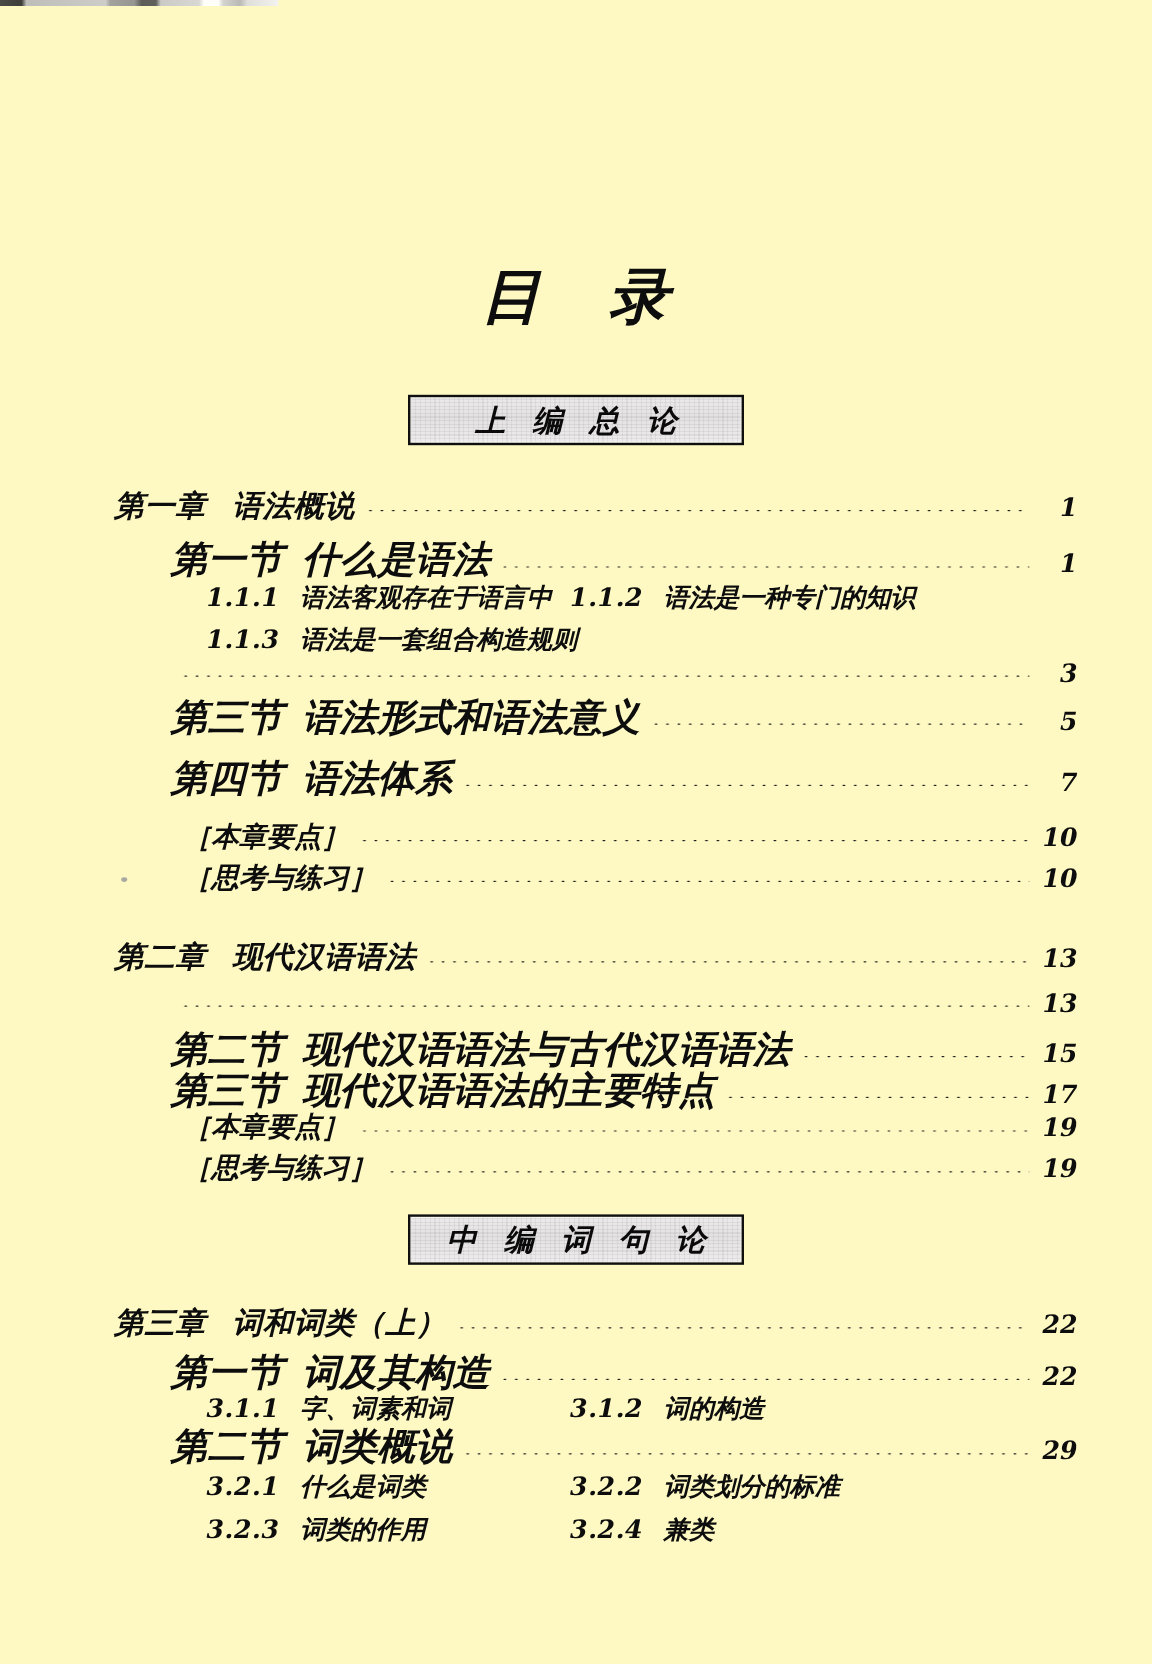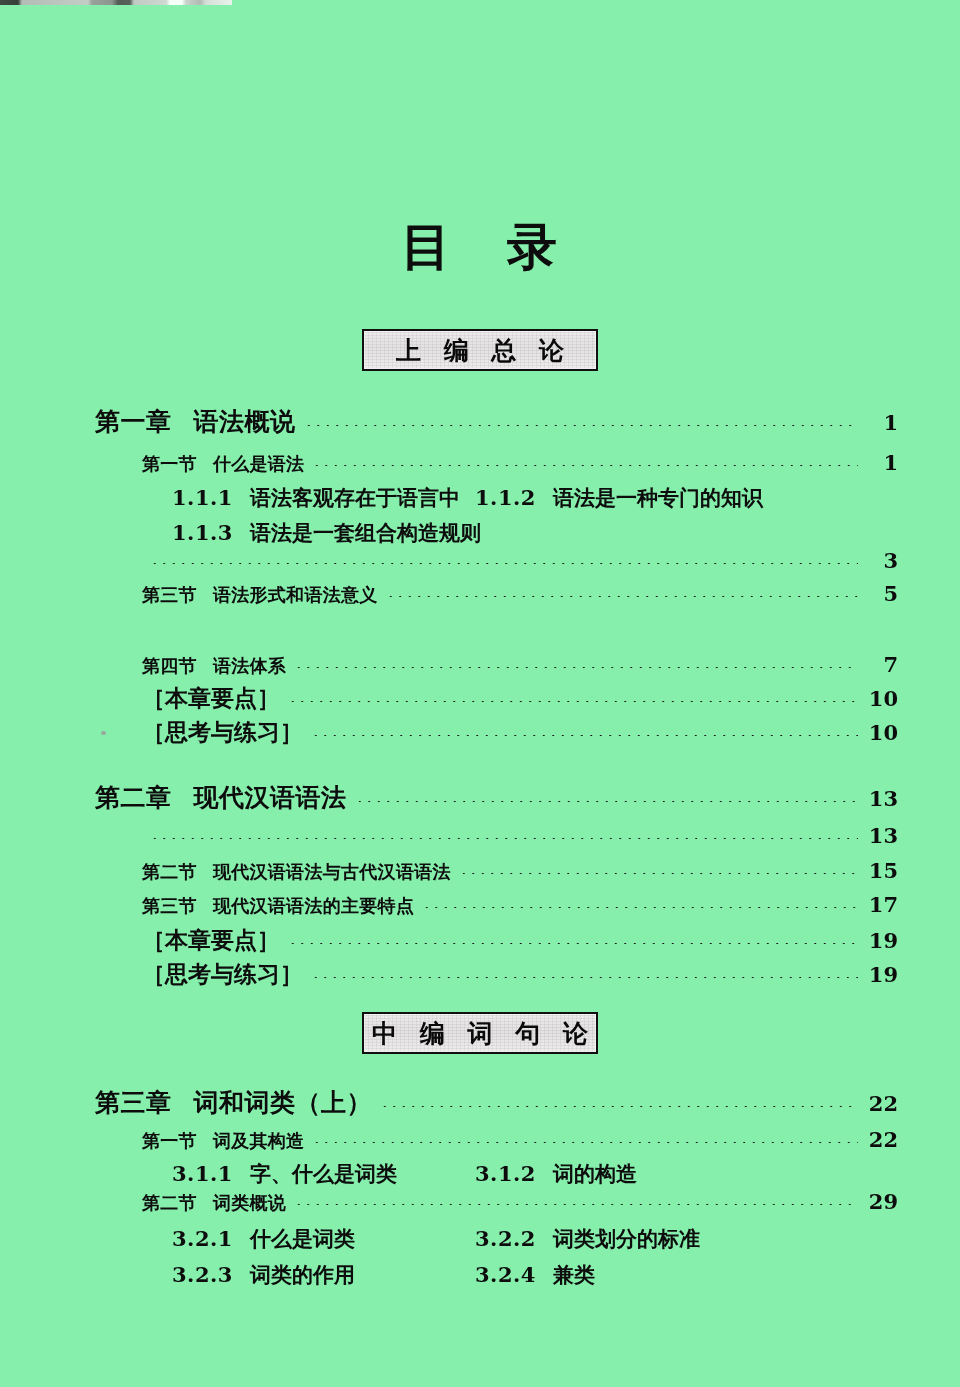--- a/index.html
+++ b/index.html
@@ -5,24 +5,25 @@
 <style>
   html, body {
     margin: 0;
     padding: 0;
     background: #ffffff;
   }
   #page {
     position: relative;
     width: 960px;
     height: 1387px;
-    background: #86efac;
+    background: #fef9c3;
     overflow: hidden;
     font-family: "DejaVu Sans", "Liberation Sans", sans-serif;
     color: #0d0d0d;
+    font-style: italic;
   }
 
   
   .scan-smudge {
     position: absolute;
     top: 0px;
     left: 0px;
     width: 232px;
     height: 5px;
     background: linear-gradient(90deg,
@@ -61,21 +62,21 @@
     font-family: "DejaVu Sans", "Liberation Sans", sans-serif;
   }
   .page-title .gap { display: inline-block; width: 54px; }
 
   
   .part-banner {
     position: absolute;
     left: 50%;
     transform: translateX(-50%);
     box-sizing: border-box;
-    width: 236px;
+    width: 280px;
     height: 42px;
     border: 2px solid #101010;
     background:
       repeating-linear-gradient(0deg, rgba(0,0,0,.055) 0px, rgba(0,0,0,.055) 1px, rgba(0,0,0,0) 1px, rgba(0,0,0,0) 3px),
       repeating-linear-gradient(90deg, rgba(0,0,0,.05) 0px, rgba(0,0,0,.05) 1px, rgba(0,0,0,0) 1px, rgba(0,0,0,0) 4px),
       linear-gradient(180deg, #eceaea 0%, #e3e1e1 45%, #eeecec 100%);
     display: flex;
     align-items: center;
     justify-content: center;
     box-shadow: inset 0 0 0 1px rgba(255,255,255,.5);
@@ -138,30 +139,31 @@
   .lvl-chapter { left: 95px; }
   .lvl-chapter .label {
     font-size: 25px;
     font-weight: 700;
     letter-spacing: .5px;
   }
   .lvl-chapter .label .ch-no { margin-right: 22px; }
 
   .lvl-section { left: 142px; }
   .lvl-section .label {
-    font-size: 18px;
+    font-size: 31px;
     font-weight: 700;
     letter-spacing: .3px;
   }
   .lvl-section .label .sec-no { margin-right: 16px; }
 
   .lvl-bracket { left: 142px; }
   .lvl-bracket .label {
     font-size: 23px;
     font-weight: 700;
+    margin-left: 11px;
   }
 
   
   .sub-row {
     position: absolute;
     left: 172px;
     right: 62px;
     height: 34px;
     white-space: nowrap;
     font-size: 21px;
@@ -241,21 +243,21 @@
     <span class="leader"></span>
     <span class="pageno">3</span>
   </div>
 
   <div class="toc-row lvl-section" style="top:583px">
     <span class="label"><span class="sec-no">第三节</span><span>语法形式和语法意义</span></span>
     <span class="leader"></span>
     <span class="pageno">5</span>
   </div>
 
-  <div class="toc-row lvl-section" style="top:654px">
+  <div class="toc-row lvl-section" style="top:634px">
     <span class="label"><span class="sec-no">第四节</span><span>语法体系</span></span>
     <span class="leader"></span>
     <span class="pageno">7</span>
   </div>
 
 
   <div class="toc-row lvl-bracket" style="top:687px">
     <span class="label">［本章要点］</span>
     <span class="leader"></span>
     <span class="pageno">10</span>
@@ -310,21 +312,21 @@
 
   <div class="toc-row lvl-section" style="top:1129px">
     <span class="label"><span class="sec-no">第一节</span><span>词及其构造</span></span>
     <span class="leader"></span>
     <span class="pageno">22</span>
   </div>
 
   <div class="sub-row" style="top:1160px">
     <span class="cell col1">
         <span class="num">3.1.1</span>
-        <span class="txt">字、什么是词类</span>
+        <span class="txt">字、词素和词</span>
       </span>
     <span class="cell col2">
         <span class="num">3.1.2</span>
         <span class="txt">词的构造</span>
       </span>
   </div>
 
   <div class="toc-row lvl-section" style="top:1191px">
     <span class="label"><span class="sec-no">第二节</span><span>词类概说</span></span>
     <span class="leader"></span>

